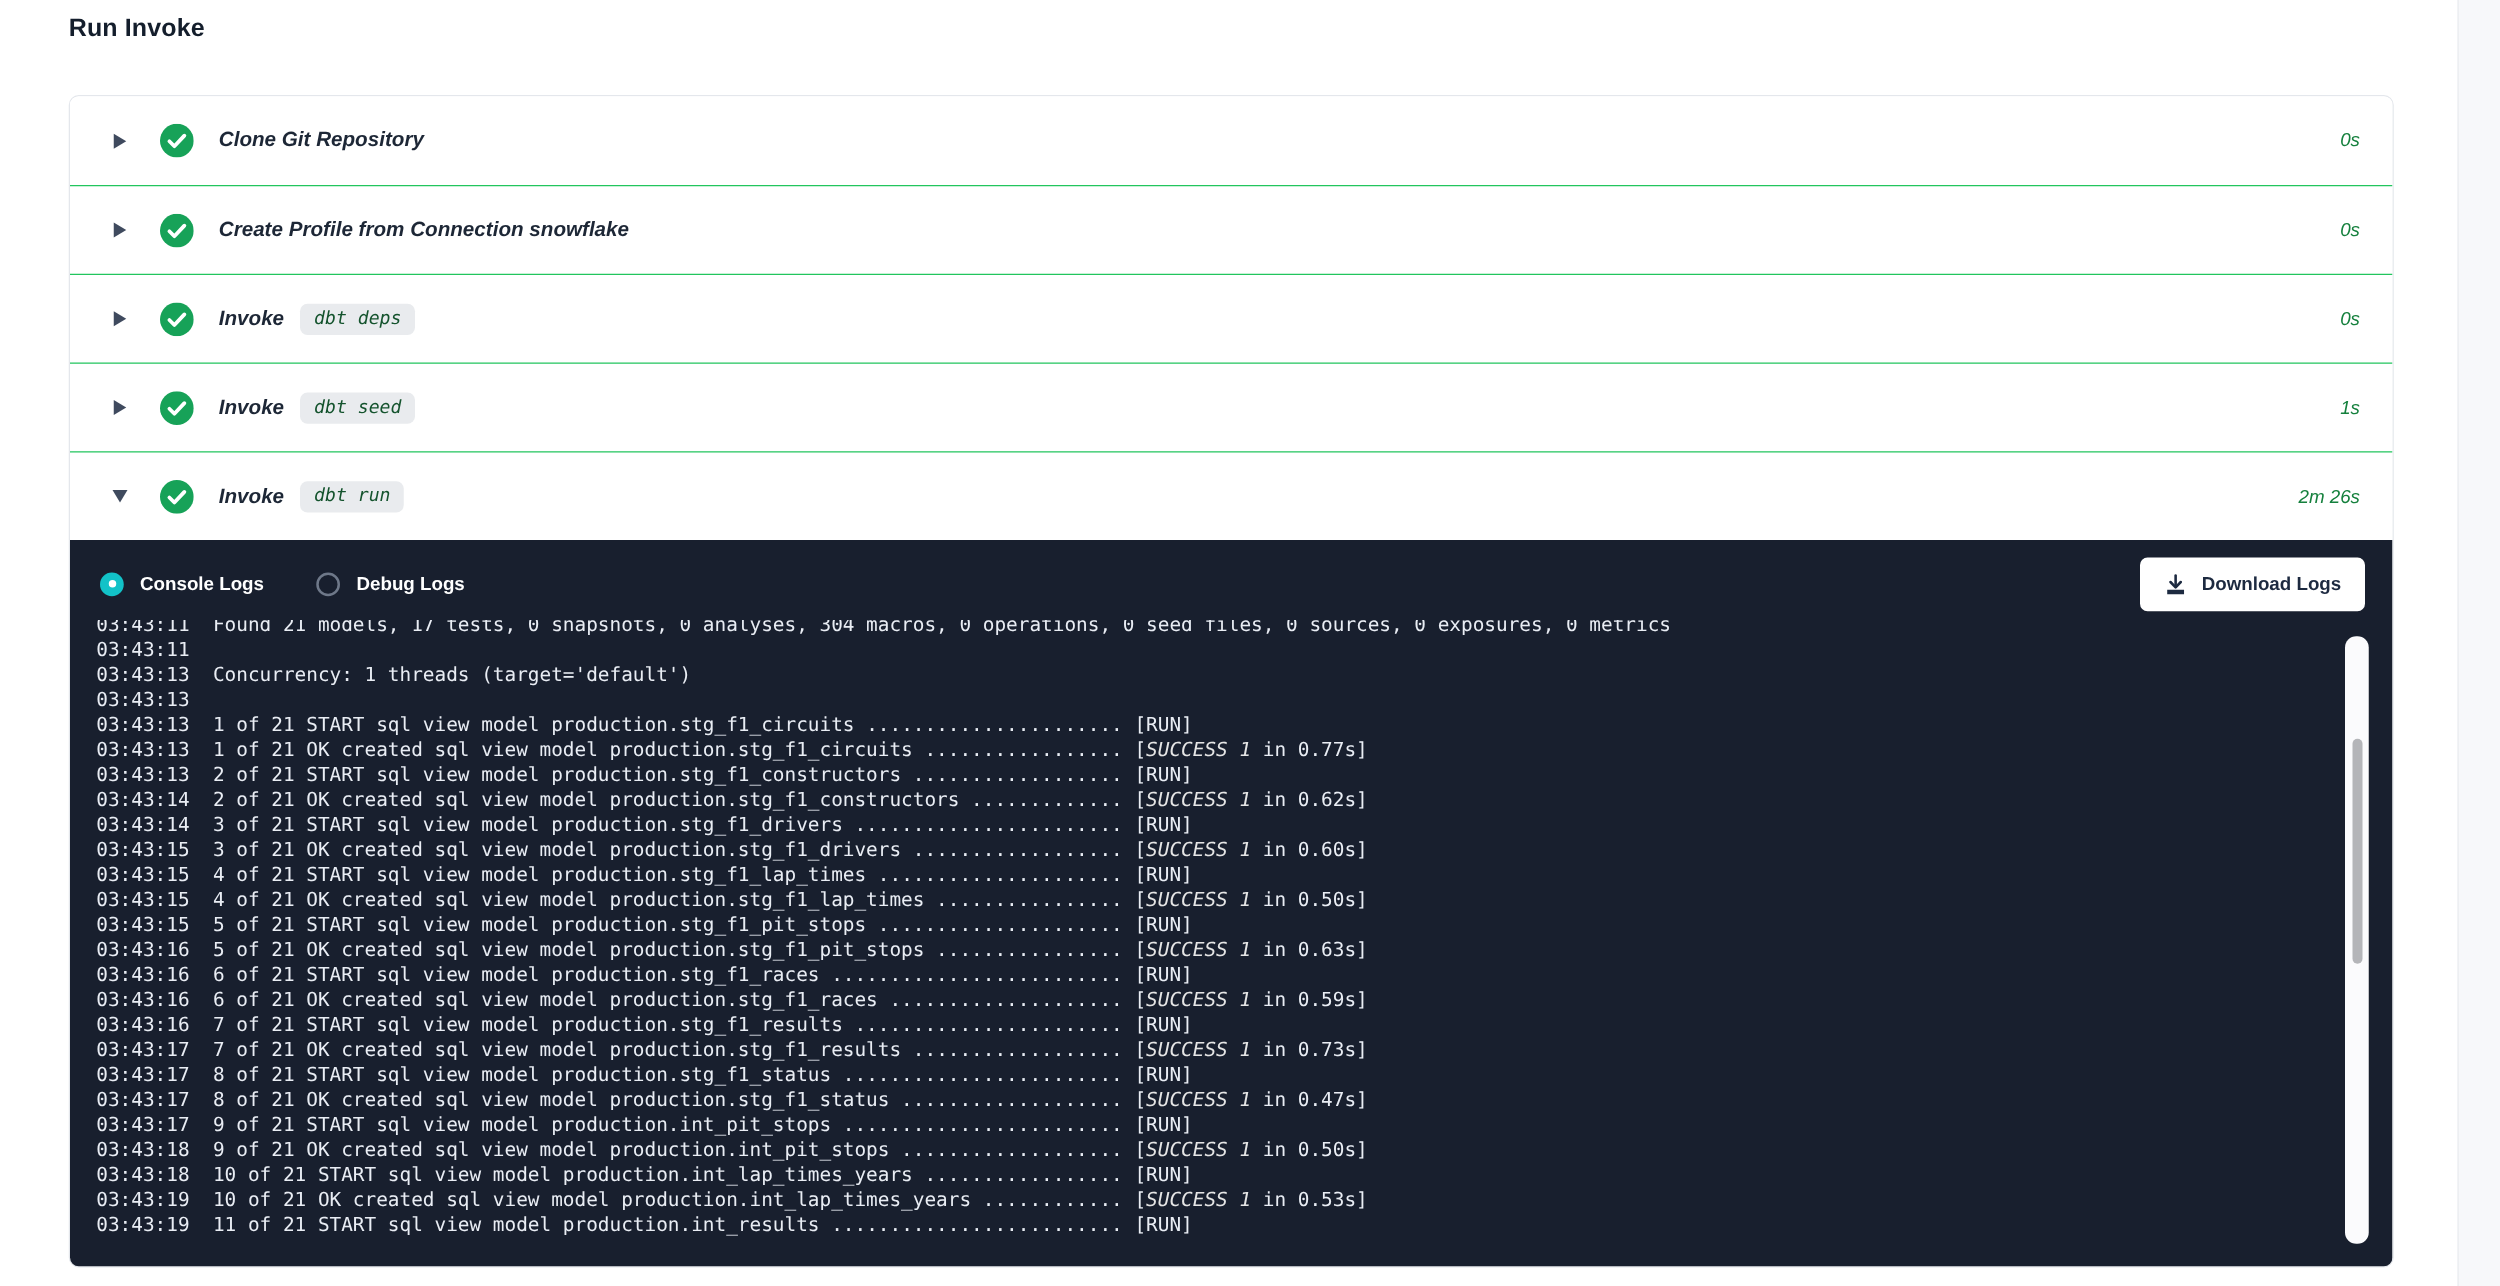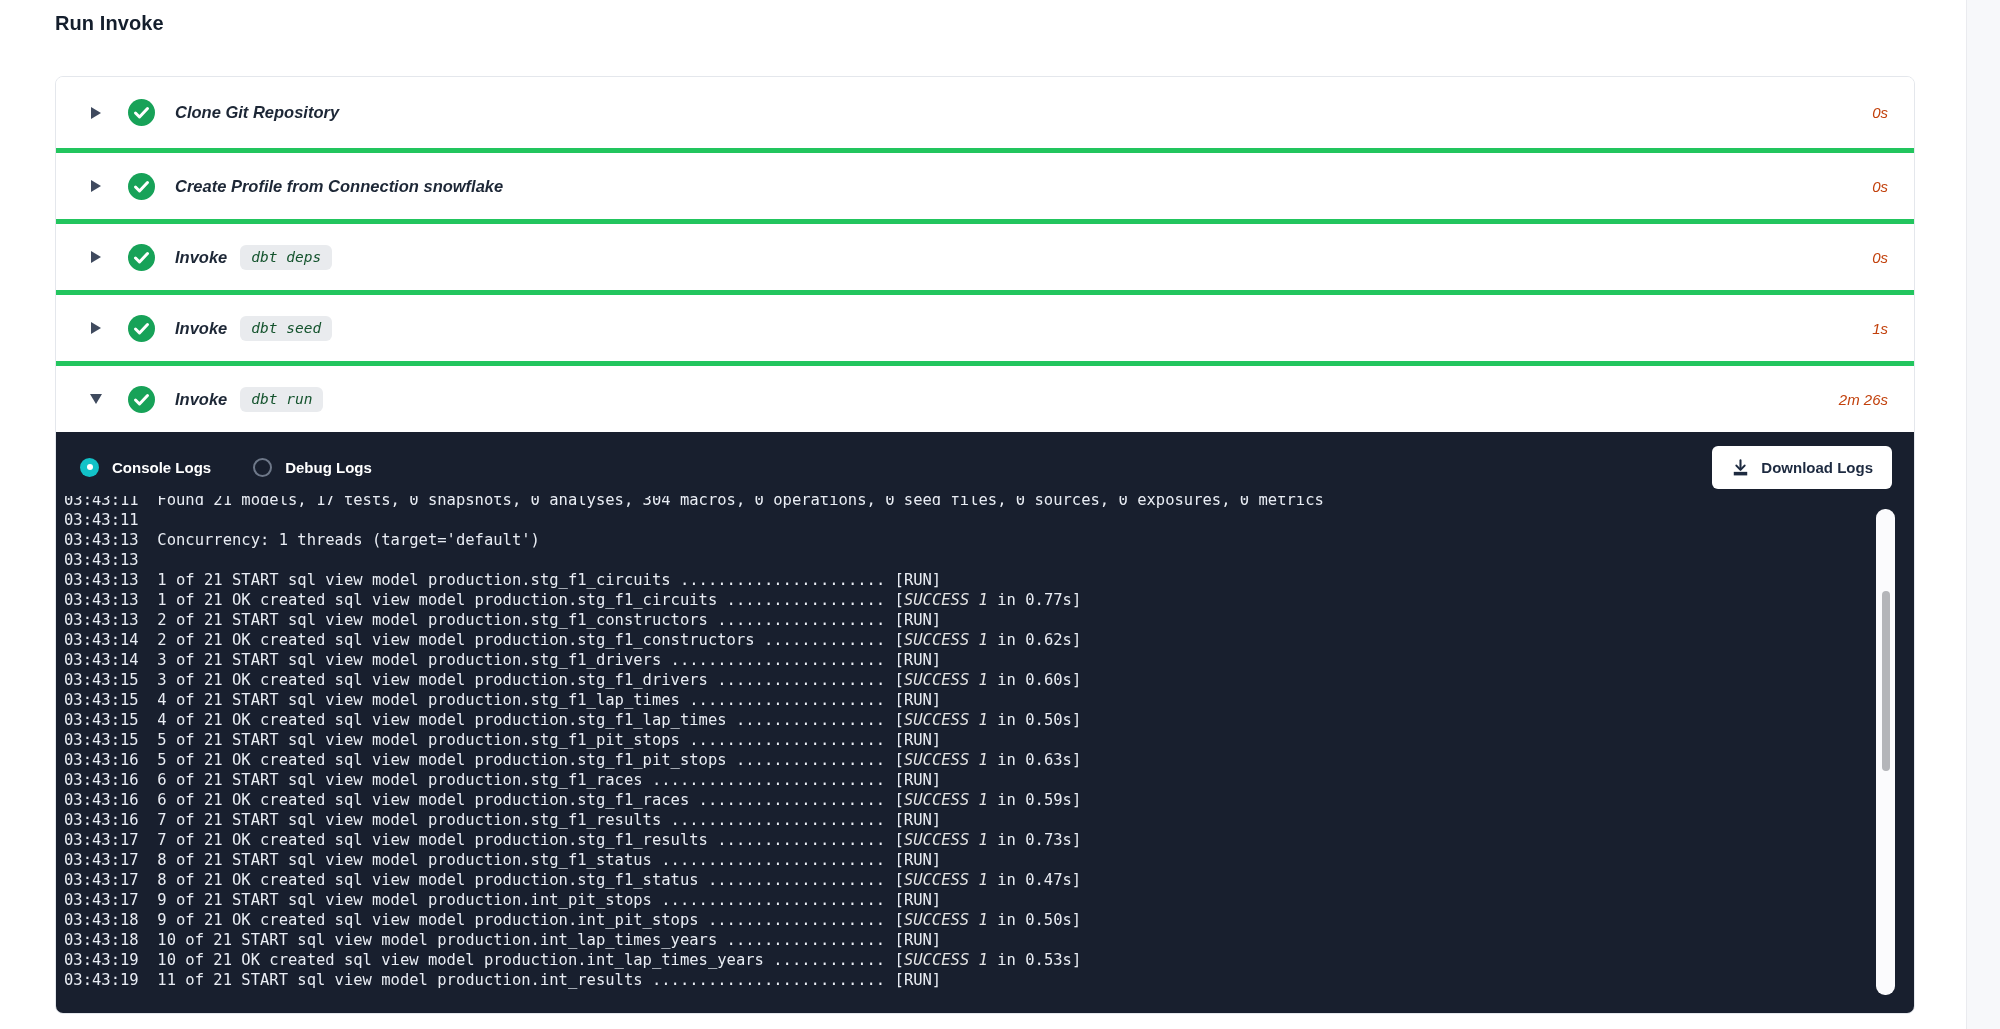--- a/index.html
+++ b/index.html
@@ -11,54 +11,54 @@
     background: #f7f8fa; border-left: 1px solid #eaebef; }
 
   .page-title { position: absolute; left: 55px; top: 12px; font-size: 20px; font-weight: 700;
     color: #141e2c; letter-spacing: 0.1px; }
 
   .steps-card { position: absolute; left: 55px; top: 76px; width: 1860px; height: 938px;
     border: 1px solid #e4e7ec; border-radius: 8px; overflow: hidden; background: #ffffff; }
 
   .step-row { height: 71px; display: flex; align-items: center; padding: 0 26px;
     background: #ffffff; cursor: pointer; font-style: italic; }
-  .step-row + .step-row { border-top: 5px solid #22c55e; }
+  .step-row + .step-row { border-top: 1px solid #22c55e; }
 
   .caret { width: 16px; display: flex; justify-content: center; align-items: center; margin-left: 6px; }
   .caret-right { width: 0; height: 0; border-left: 10px solid #3f4a5e;
     border-top: 6px solid transparent; border-bottom: 6px solid transparent; }
   .caret-down { width: 0; height: 0; border-top: 10px solid #3f4a5e;
     border-left: 6px solid transparent; border-right: 6px solid transparent; }
 
   .check { margin-left: 24px; width: 27px; height: 27px; flex: 0 0 27px; }
 
   .step-label { margin-left: 20px; font-size: 16.5px; font-weight: 700; color: #1d2736; }
   .code-badge { margin-left: 13px; background: #e9ebee; color: #14532d; border-radius: 6px;
     padding: 4px 11px 5px 11px; font-family: "DejaVu Sans Mono", monospace; font-size: 14.5px; }
   .spacer { flex: 1; }
-  .duration { font-size: 15px; color: #c2410c; }
+  .duration { font-size: 15px; color: #15803d; }
 
   .logs-panel { position: relative; width: 100%; height: 583px; background: #181f2e; }
   .panel-header { height: 64px; display: flex; align-items: center; padding: 6px 22px 0 24px; }
   .radio-group { display: flex; align-items: center; cursor: pointer; }
   .radio-group + .radio-group { margin-left: 42px; }
   .radio-outer { width: 19px; height: 19px; border-radius: 50%; position: relative; }
   .radio-on { background: #12c2c8; }
   .radio-on::after { content: ""; position: absolute; left: 6.5px; top: 6.5px; width: 6px; height: 6px;
     border-radius: 50%; background: #ffffff; }
   .radio-off { background: transparent; border: 2.5px solid #6e7889; }
   .radio-label { margin-left: 13px; font-size: 15px; font-weight: 700; color: #ffffff; }
 
   .download-btn { margin-left: auto; background: #ffffff; border: none; border-radius: 6px;
     height: 43px; padding: 12px 19px; display: flex; align-items: center; cursor: pointer;
     font-family: "Liberation Sans", sans-serif; }
   .download-btn span { margin-left: 11px; font-size: 15px; font-weight: 600; color: #1d2a40; }
 
   .log-viewport { position: absolute; left: 0; right: 60px; top: 64px; bottom: 0;
-    overflow: hidden; padding-left: 8px; }
+    overflow: hidden; padding-left: 21px; }
   .log-content { margin-top: -6px; font-family: "DejaVu Sans Mono", monospace;
     font-size: 15.5px; line-height: 20px; color: #e9edf4; white-space: pre; }
   .log-line { height: 20px; }
   .ok { color: #e5e5e5; font-style: italic; }
 
   .log-scrollbar { position: absolute; right: 19px; top: 77px; width: 19px; height: 486px;
     background: #fbfbfd; border-radius: 9px; }
   .log-scroll-thumb { position: absolute; left: 5.5px; top: 82px; width: 8px; height: 180px;
     background: #b4b5b9; border-radius: 4px; cursor: pointer; }
 </style>

